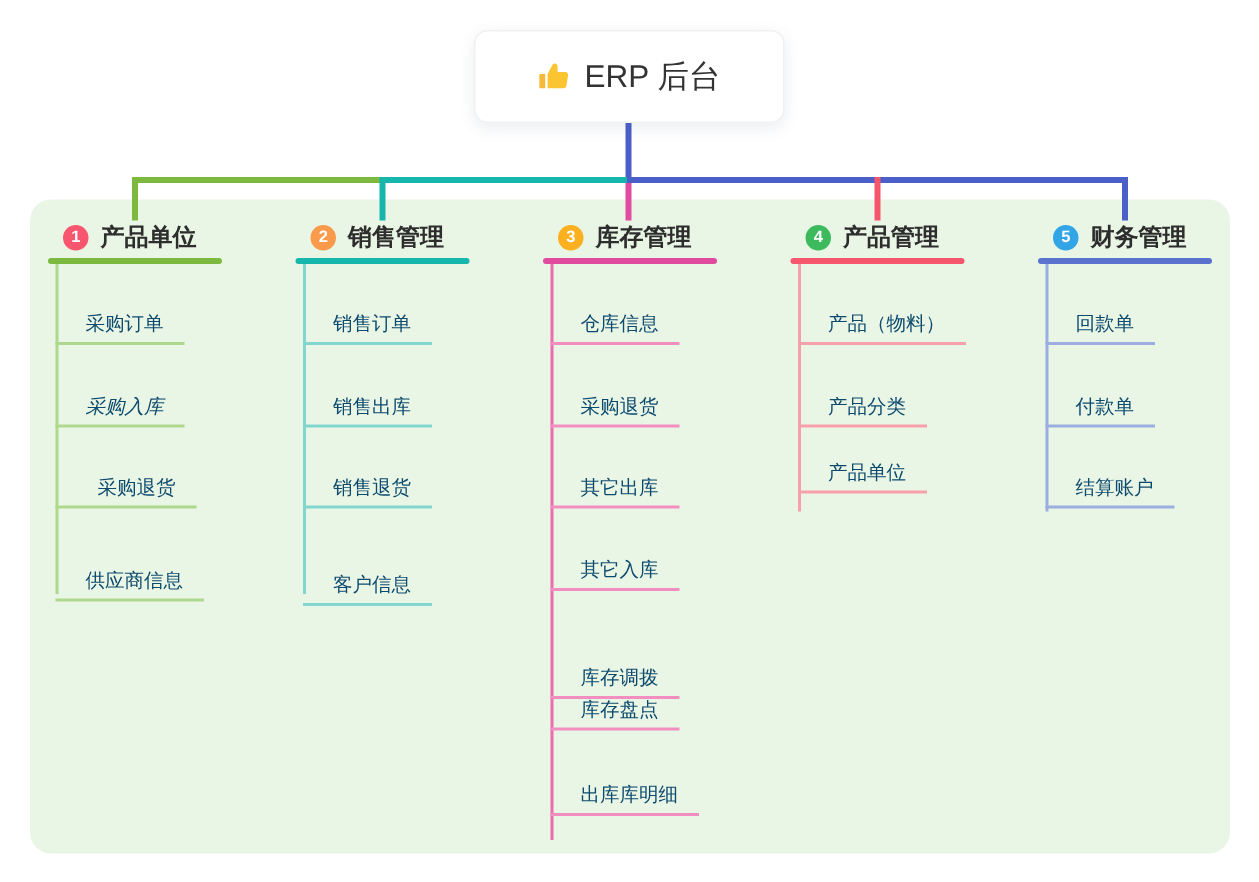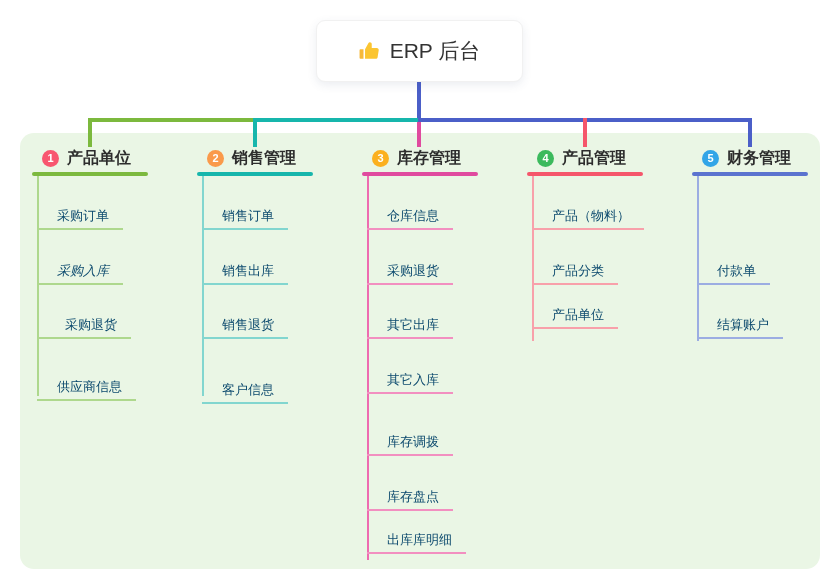--- a/index.html
+++ b/index.html
@@ -119,23 +119,23 @@
     <div class="bhead">
       <span class="badge">3</span>
       <span>库存管理</span>
     </div>
     <div class="hline"></div>
     <div class="spine" style="height:384px;"></div>
     <div class="child" style="top:54px;">仓库信息</div>
     <div class="child" style="top:109px;">采购退货</div>
     <div class="child" style="top:163px;">其它出库</div>
     <div class="child" style="top:218px;">其它入库</div>
-    <div class="child" style="top:280px;">库存调拨</div>
-    <div class="child" style="top:335px;">库存盘点</div>
-    <div class="child" style="top:378px;">出库库明细</div>
+    <div class="child" style="top:290px;">库存调拨</div>
+    <div class="child" style="top:311px;">库存盘点</div>
+    <div class="child" style="top:368px;">出库库明细</div>
   </div>
 
   <div class="branch b4" style="left:527px;">
     <div class="bhead">
       <span class="badge">4</span>
       <span>产品管理</span>
     </div>
     <div class="hline"></div>
     <div class="spine" style="height:165px;"></div>
     <div class="child" style="top:54px;">产品（物料）</div>
@@ -143,17 +143,18 @@
     <div class="child" style="top:153px;">产品单位</div>
   </div>
 
   <div class="branch b5" style="left:692px;">
     <div class="bhead">
       <span class="badge">5</span>
       <span>财务管理</span>
     </div>
     <div class="hline"></div>
     <div class="spine" style="height:165px;"></div>
+    <div class="child" style="top:54px;">回款单</div>
     <div class="child" style="top:109px;">付款单</div>
     <div class="child" style="top:163px;">结算账户</div>
   </div>
 
 </div>
 
 </body></html>

